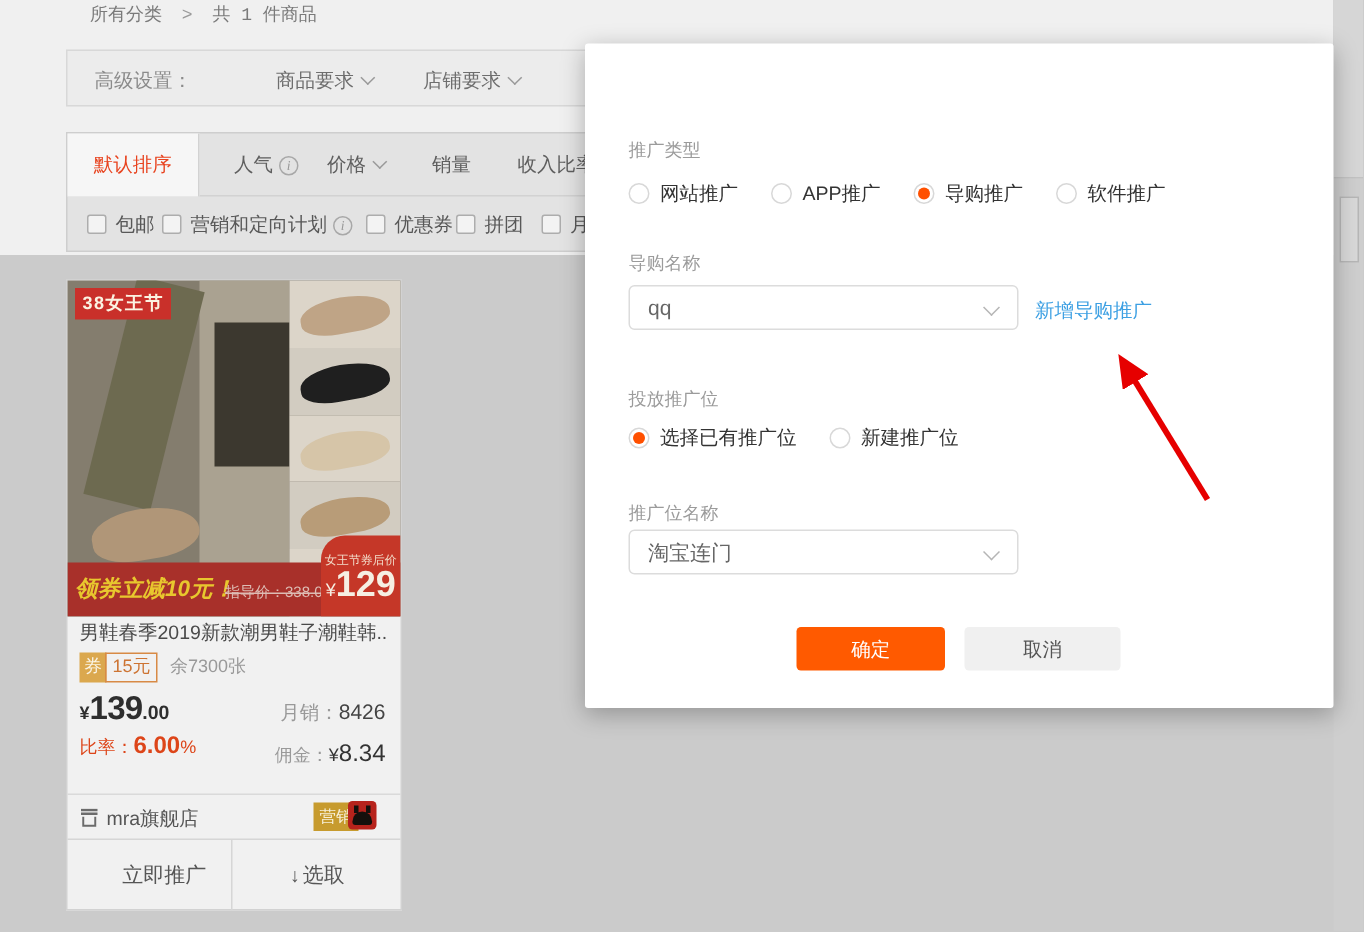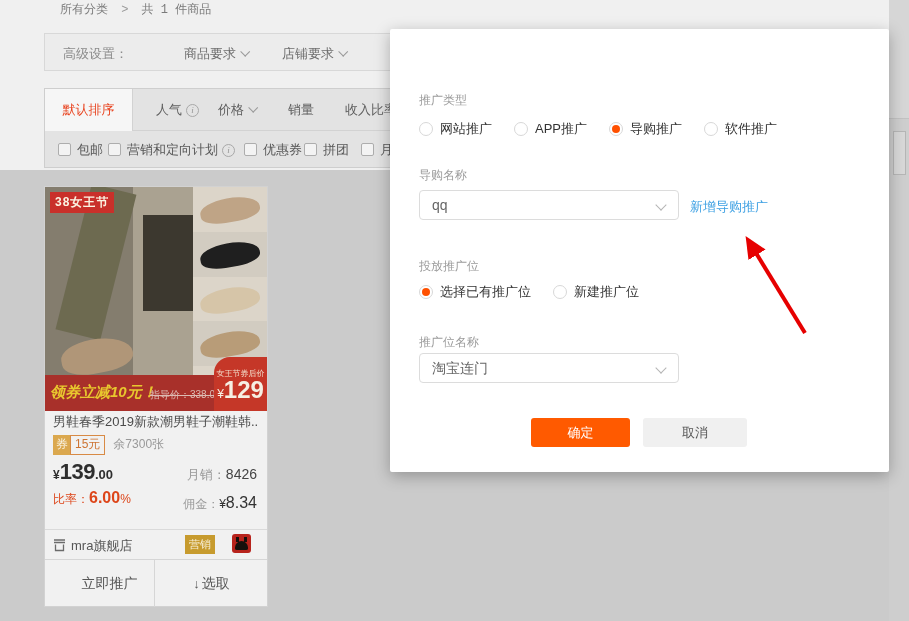--- a/index.html
+++ b/index.html
@@ -57,21 +57,21 @@
   .pr-month b { color:#444; font-weight:normal; font-size:14px; }
   .rrow { position:absolute; left:8px; top:302px; width:206px; height:24px; }
   .rt-lbl { font-size:12px; color:#dd4519; }
   .rt-val { font-size:16px; font-weight:bold; color:#dd4519; }
   .rt-unit { font-size:12px; color:#dd4519; }
   .cm { position:absolute; right:2px; top:5px; font-size:12px; color:#999; }
   .cm b { color:#333; font-weight:normal; } .cm .big { font-size:16px; }
   .shoprow { position:absolute; left:0; top:342px; width:222px; height:30px; border-top:1px solid #dadada; }
   .shopname { position:absolute; left:8px; top:7px; font-size:13px; color:#555; cursor:pointer; }
   .shopicon { display:inline-block; margin-right:5px; vertical-align:-2px; }
-  .mkbadge { position:absolute; right:52px; top:5px; background:#c79b2e; color:#f7efd7; font-size:11px; padding:2px 4px; }
+  .mkbadge { position:absolute; right:28px; top:5px; background:#c79b2e; color:#f7efd7; font-size:11px; padding:2px 4px; }
   .tmall { position:absolute; right:16px; top:4px; width:19px; height:19px; background:#b7231c; border-radius:3px; }
   .tmall::after { content:""; position:absolute; left:3px; top:7px; width:13px; height:9px; background:#15100c; border-radius:7px 7px 2px 2px; }
   .tmall::before { content:""; position:absolute; left:4px; top:3px; width:3px; height:5px; background:#15100c; box-shadow:8px 0 #15100c; }
   .btnrow { position:absolute; left:0; top:372px; width:222px; height:47px; border-top:1px solid #d6d6d6; }
   .act-btn { position:absolute; top:0; width:110px; height:47px; line-height:47px; text-align:center; font-size:14px; color:#565656; cursor:pointer; }
   .act-btn.left { left:0; border-right:1px solid #d6d6d6;padding-left:20px; }
   .act-btn.right { left:111px; width:111px; }
   .dl { font-size:13px; margin-right:2px; }
 
   

